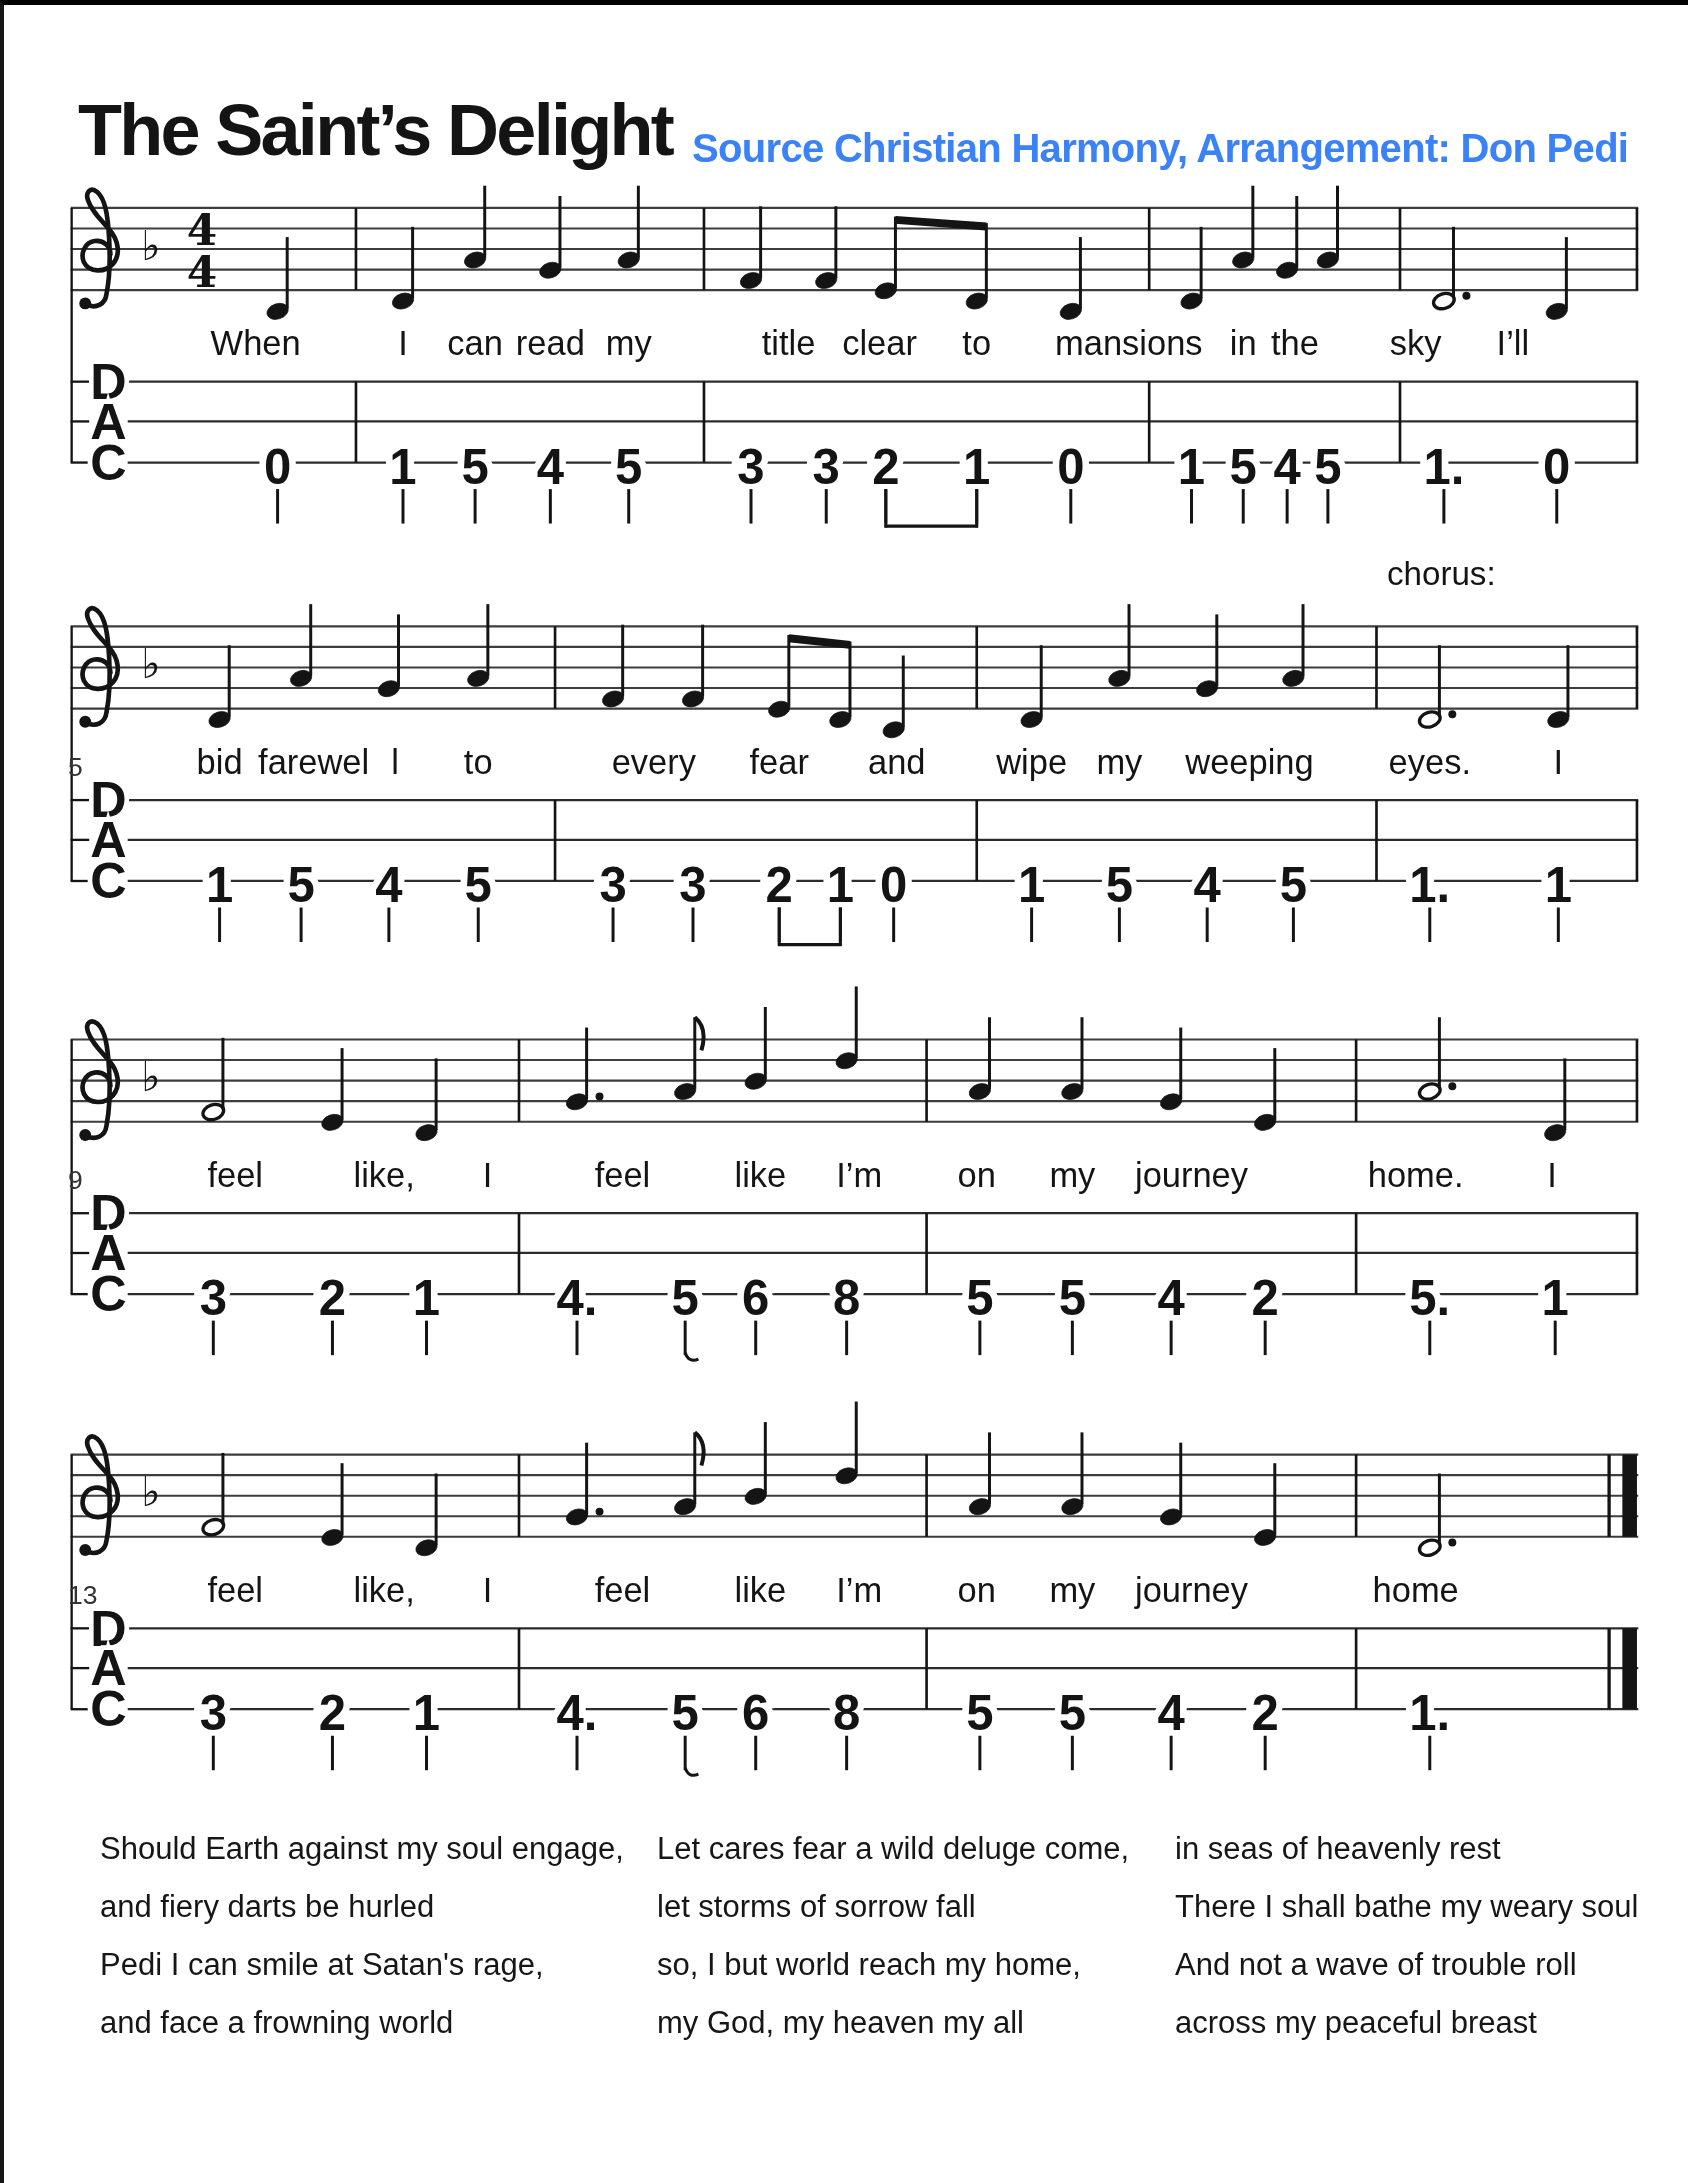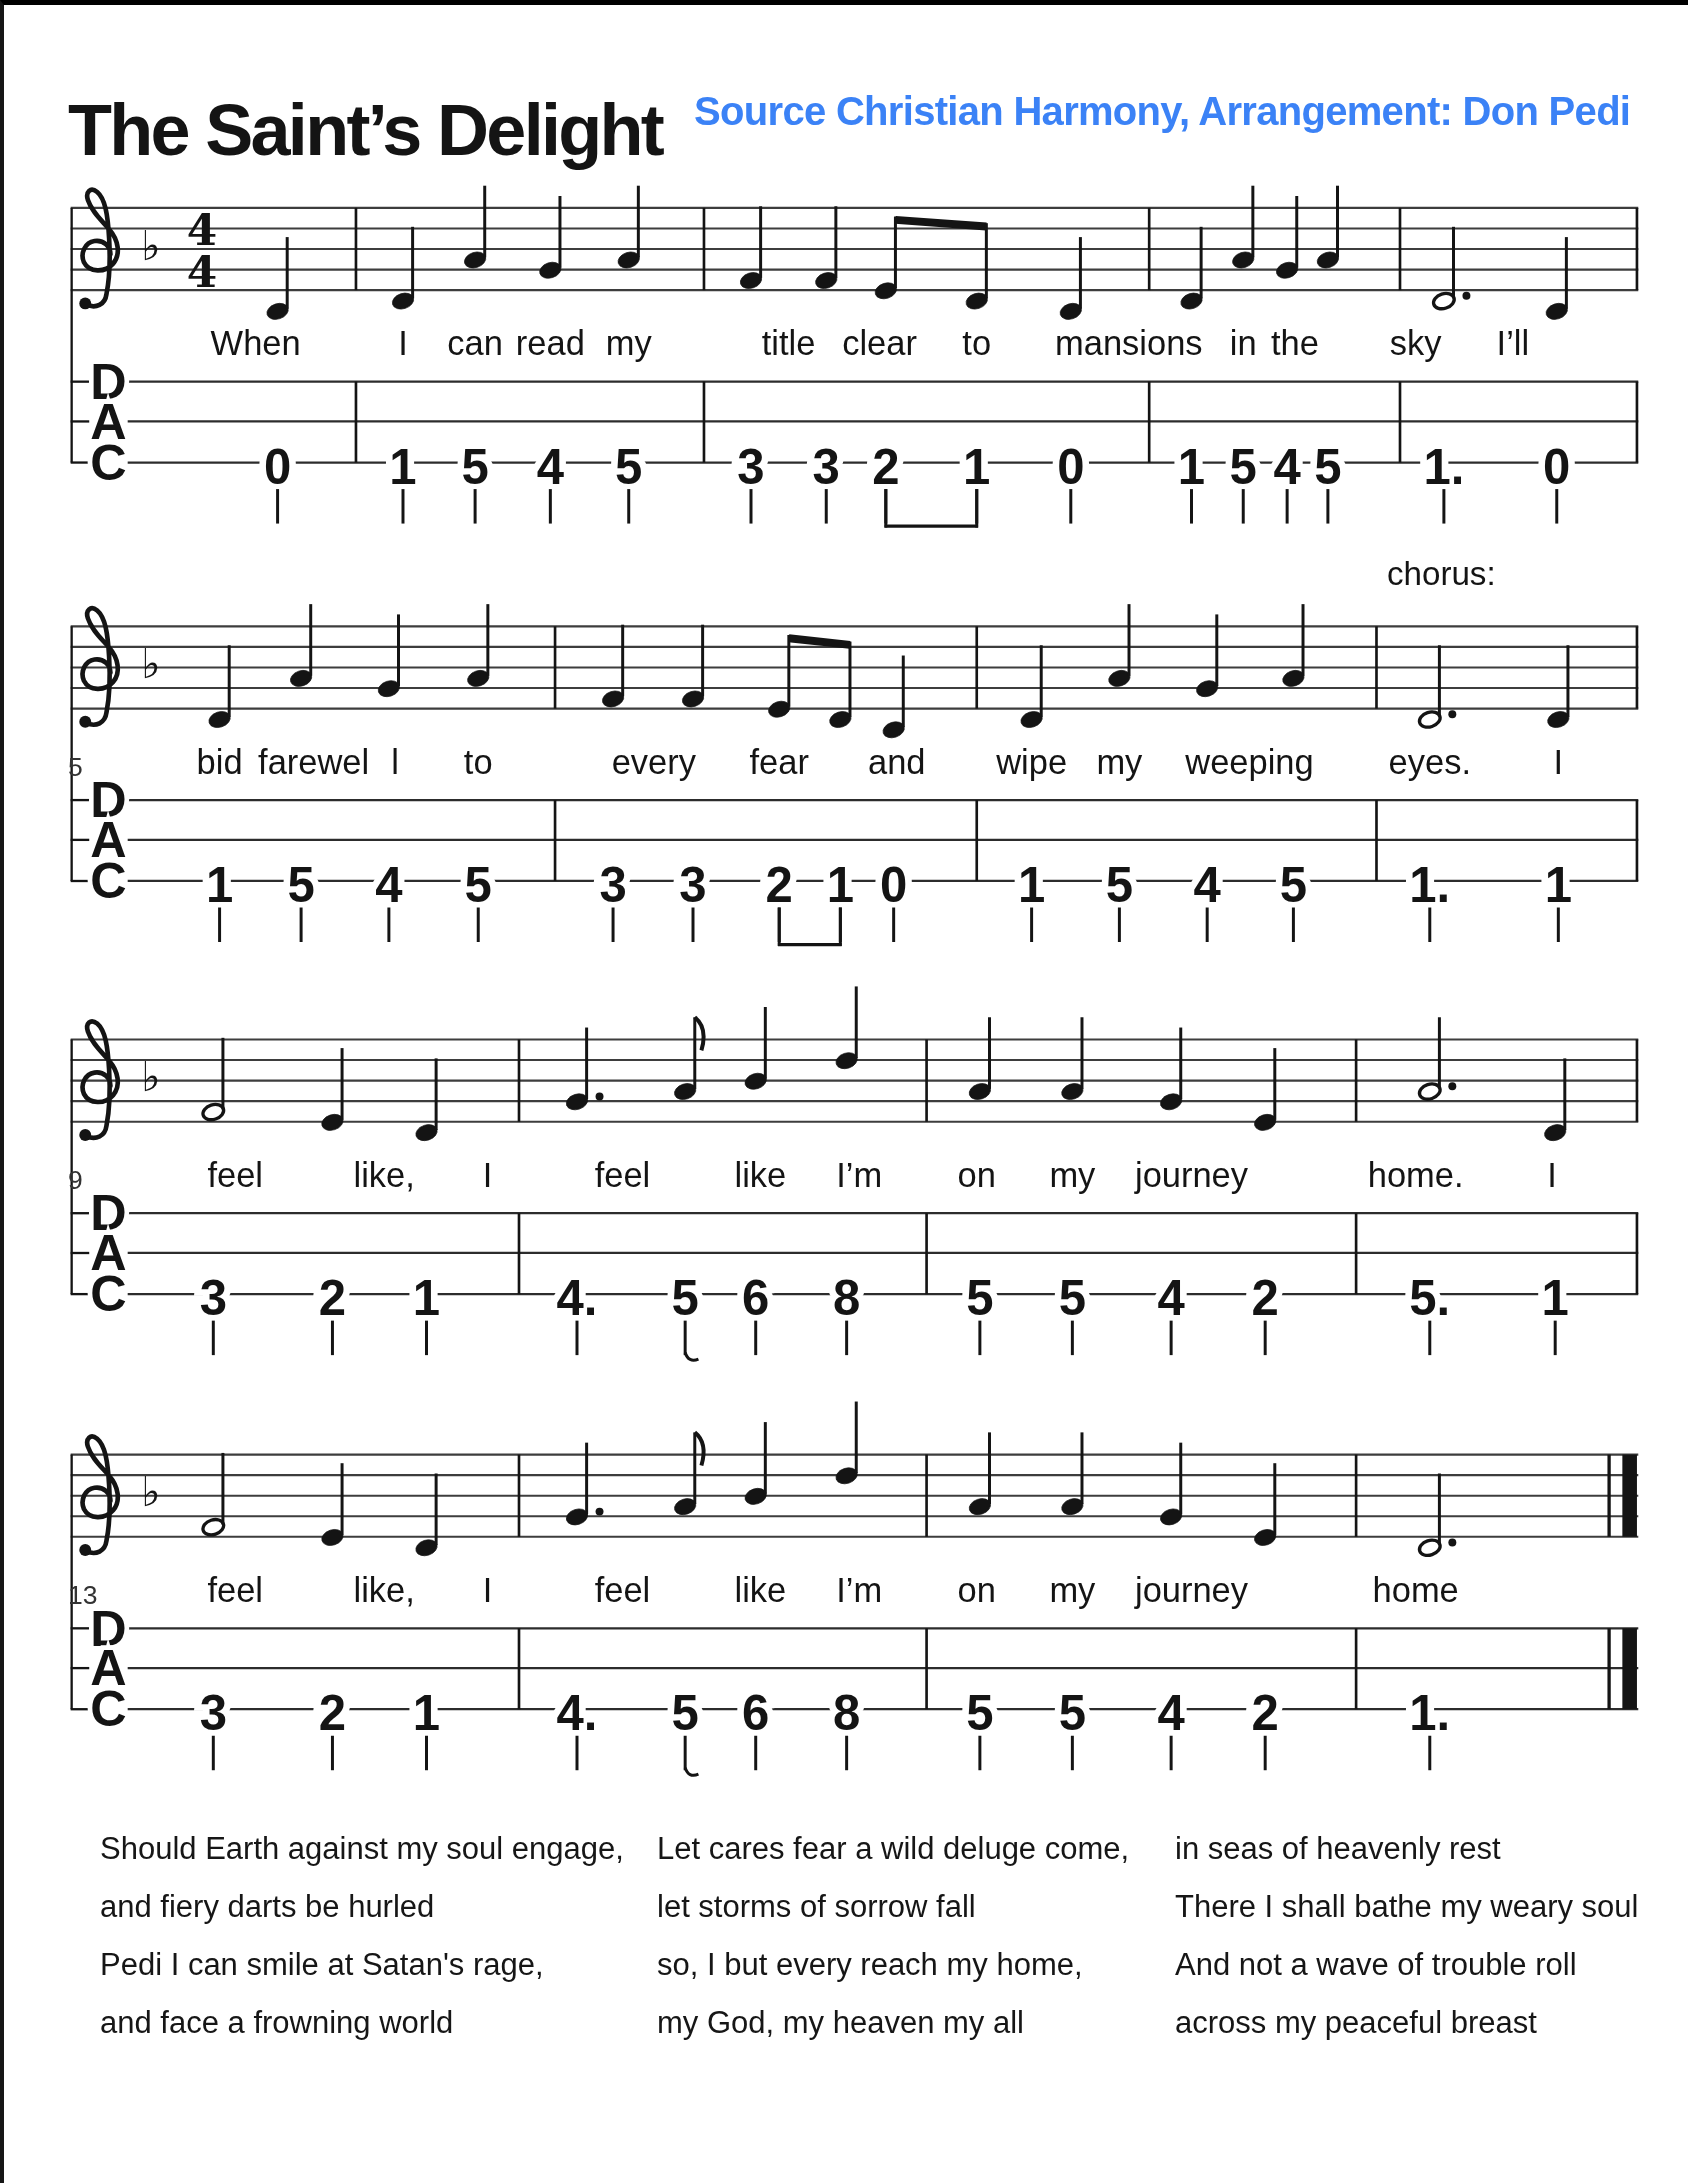--- a/index.html
+++ b/index.html
@@ -8,22 +8,22 @@
     width:1689px;height:2183px;
     background:#ffffff;
     box-sizing:border-box;
     border-top:5.3px solid #000;
     border-left:4.6px solid #161616;
     overflow:hidden;
     font-family:"Liberation Sans",sans-serif;
     color:#111;
   }
   .titlebar{
-    position:absolute;left:64px;top:84px;
-    display:flex;align-items:flex-start;gap:32px;
+    position:absolute;left:74px;top:84px;
+    display:flex;align-items:flex-end;gap:20px;
     white-space:nowrap;z-index:2;
   }
   .title{
     font-family:"Liberation Sans",sans-serif;
     font-weight:bold;font-size:72px;letter-spacing:-2.7px;color:#141414;
   }
   .subtitle{
     font-family:"Liberation Sans",sans-serif;
     font-weight:bold;font-size:40px;letter-spacing:-0.7px;color:#3b82f6;
   }
@@ -576,21 +576,21 @@
   <div class="verses">
     <div class="verse-col c1">
       <div>Should Earth against my soul engage,</div>
       <div>and fiery darts be hurled</div>
       <div>Pedi I can smile at Satan's rage,</div>
       <div>and face a frowning world</div>
     </div>
     <div class="verse-col c2">
       <div>Let cares fear a wild deluge come,</div>
       <div>let storms of sorrow fall</div>
-      <div>so, I but every reach my home,</div>
+      <div>so, I but world reach my home,</div>
       <div>my God, my heaven my all</div>
     </div>
     <div class="verse-col c3">
       <div>in seas of heavenly rest</div>
       <div>There I shall bathe my weary soul</div>
       <div>And not a wave of trouble roll</div>
       <div>across my peaceful breast</div>
     </div>
   </div>
 </div>

